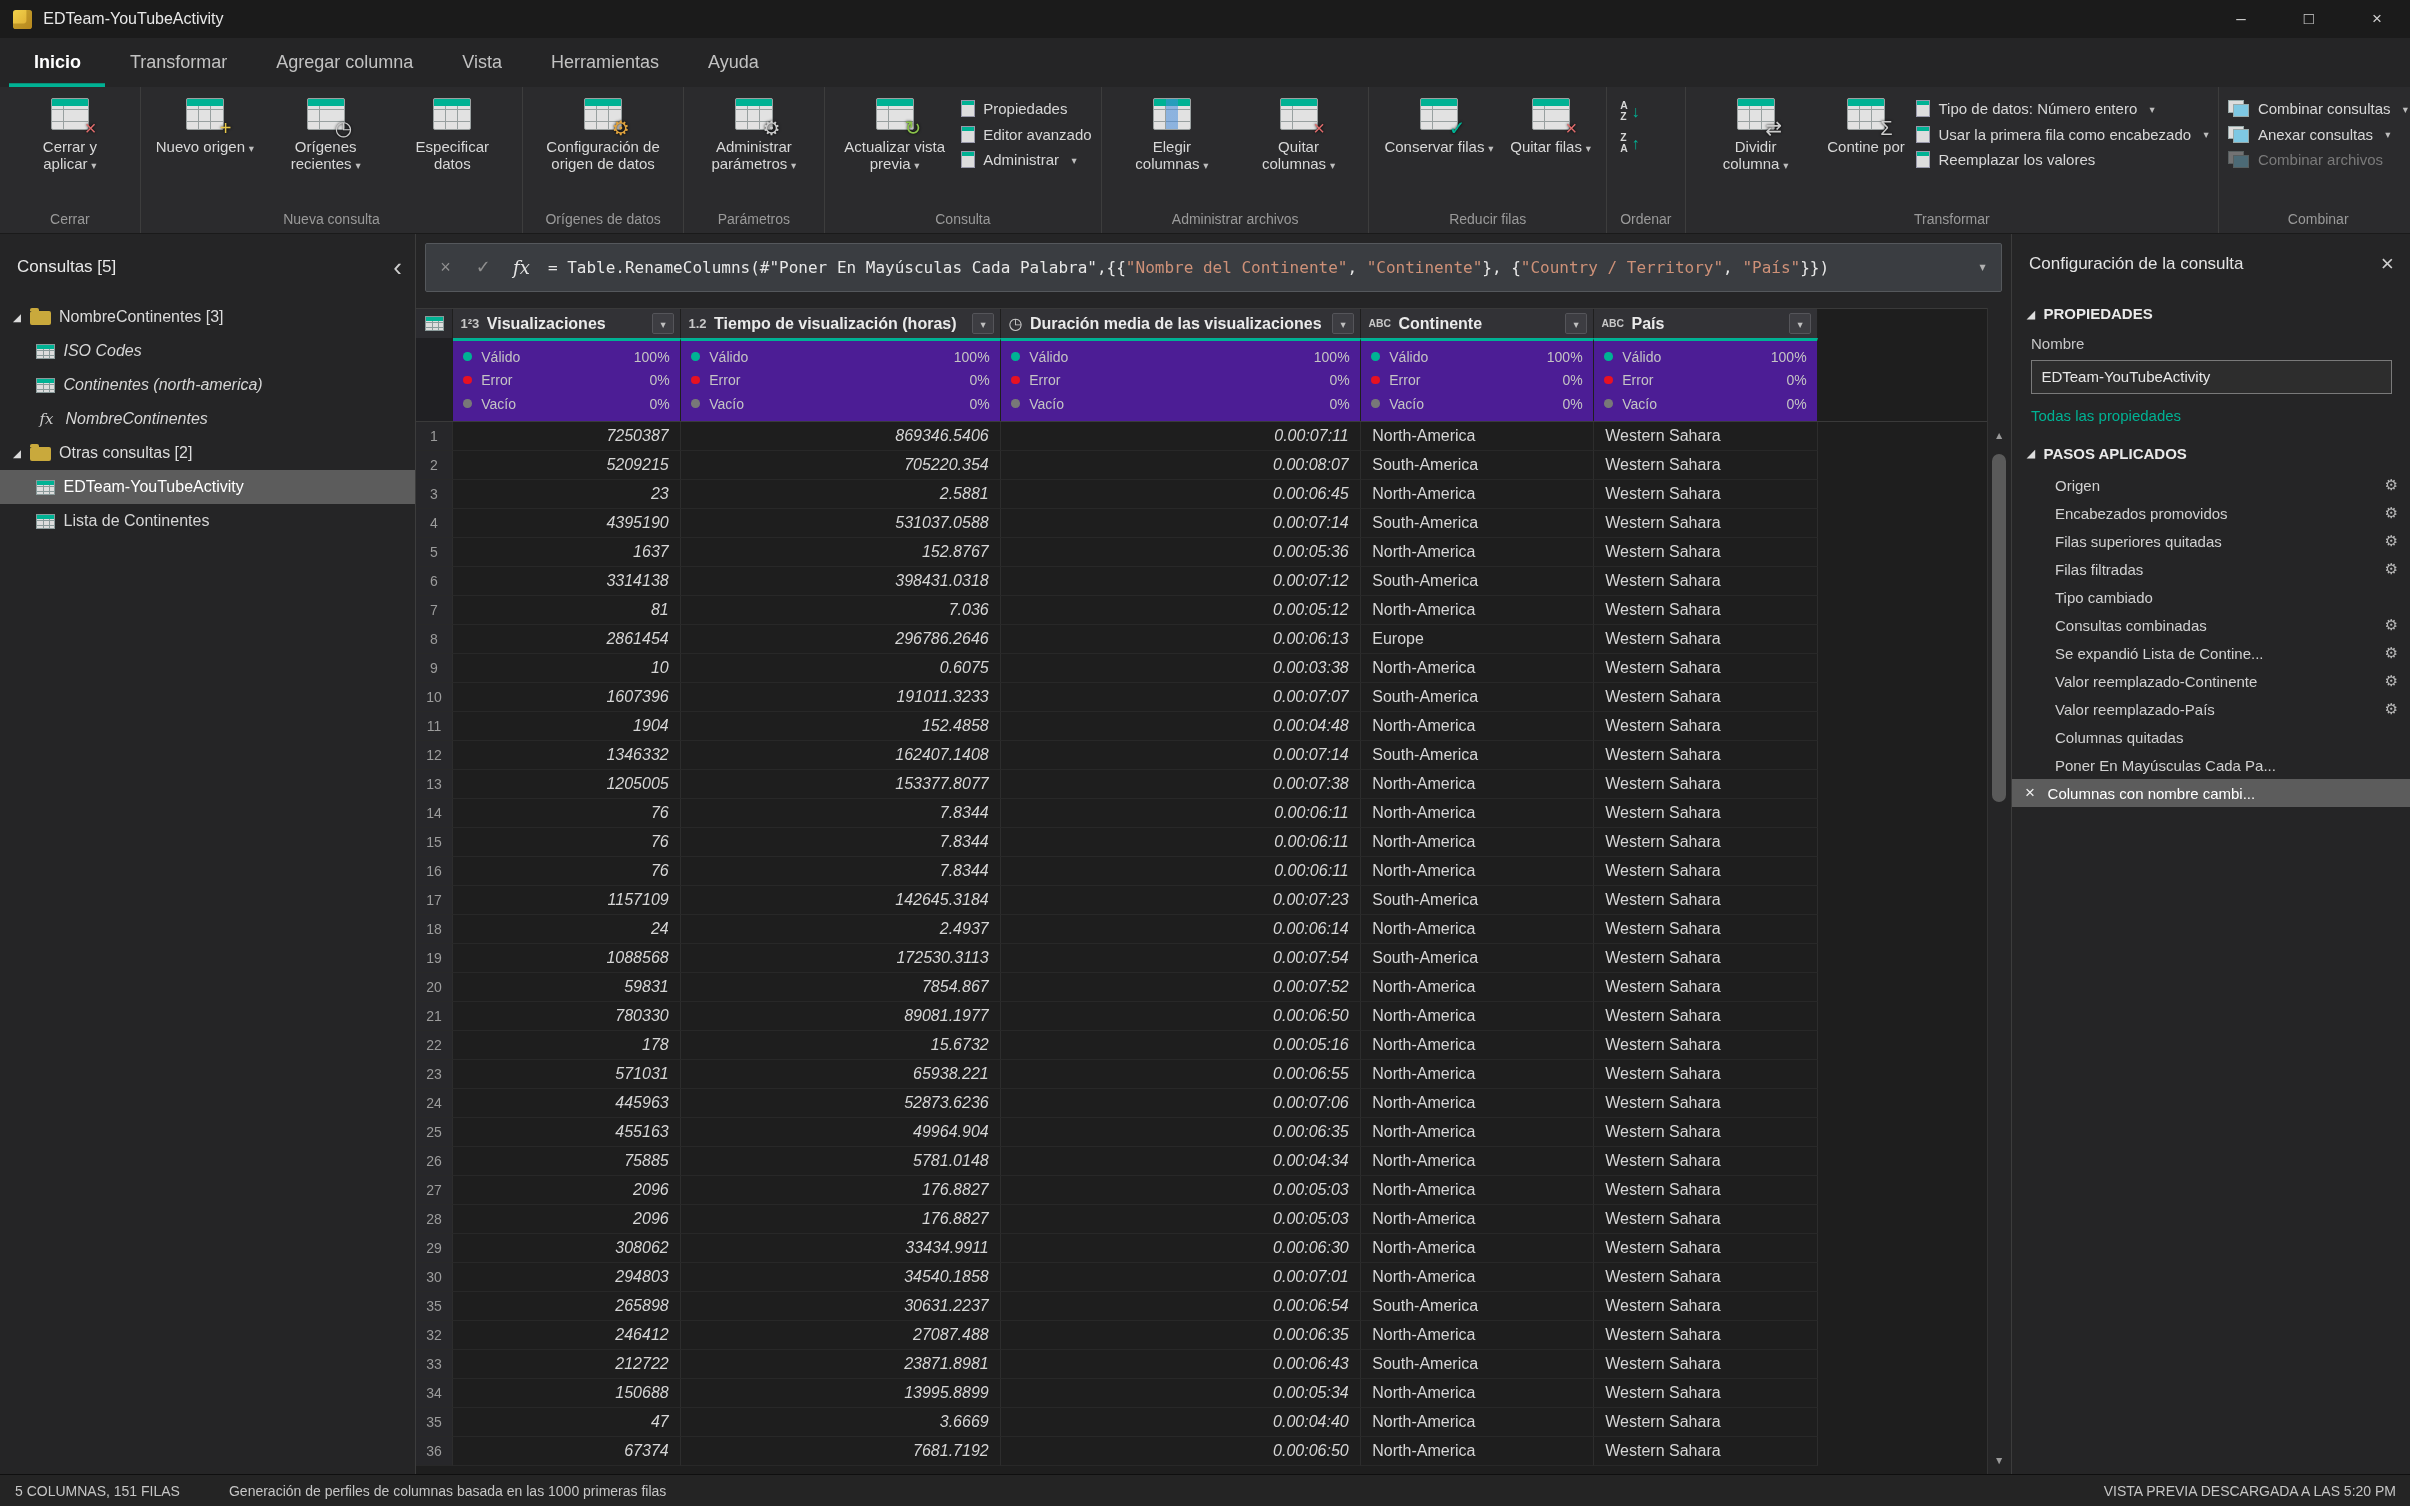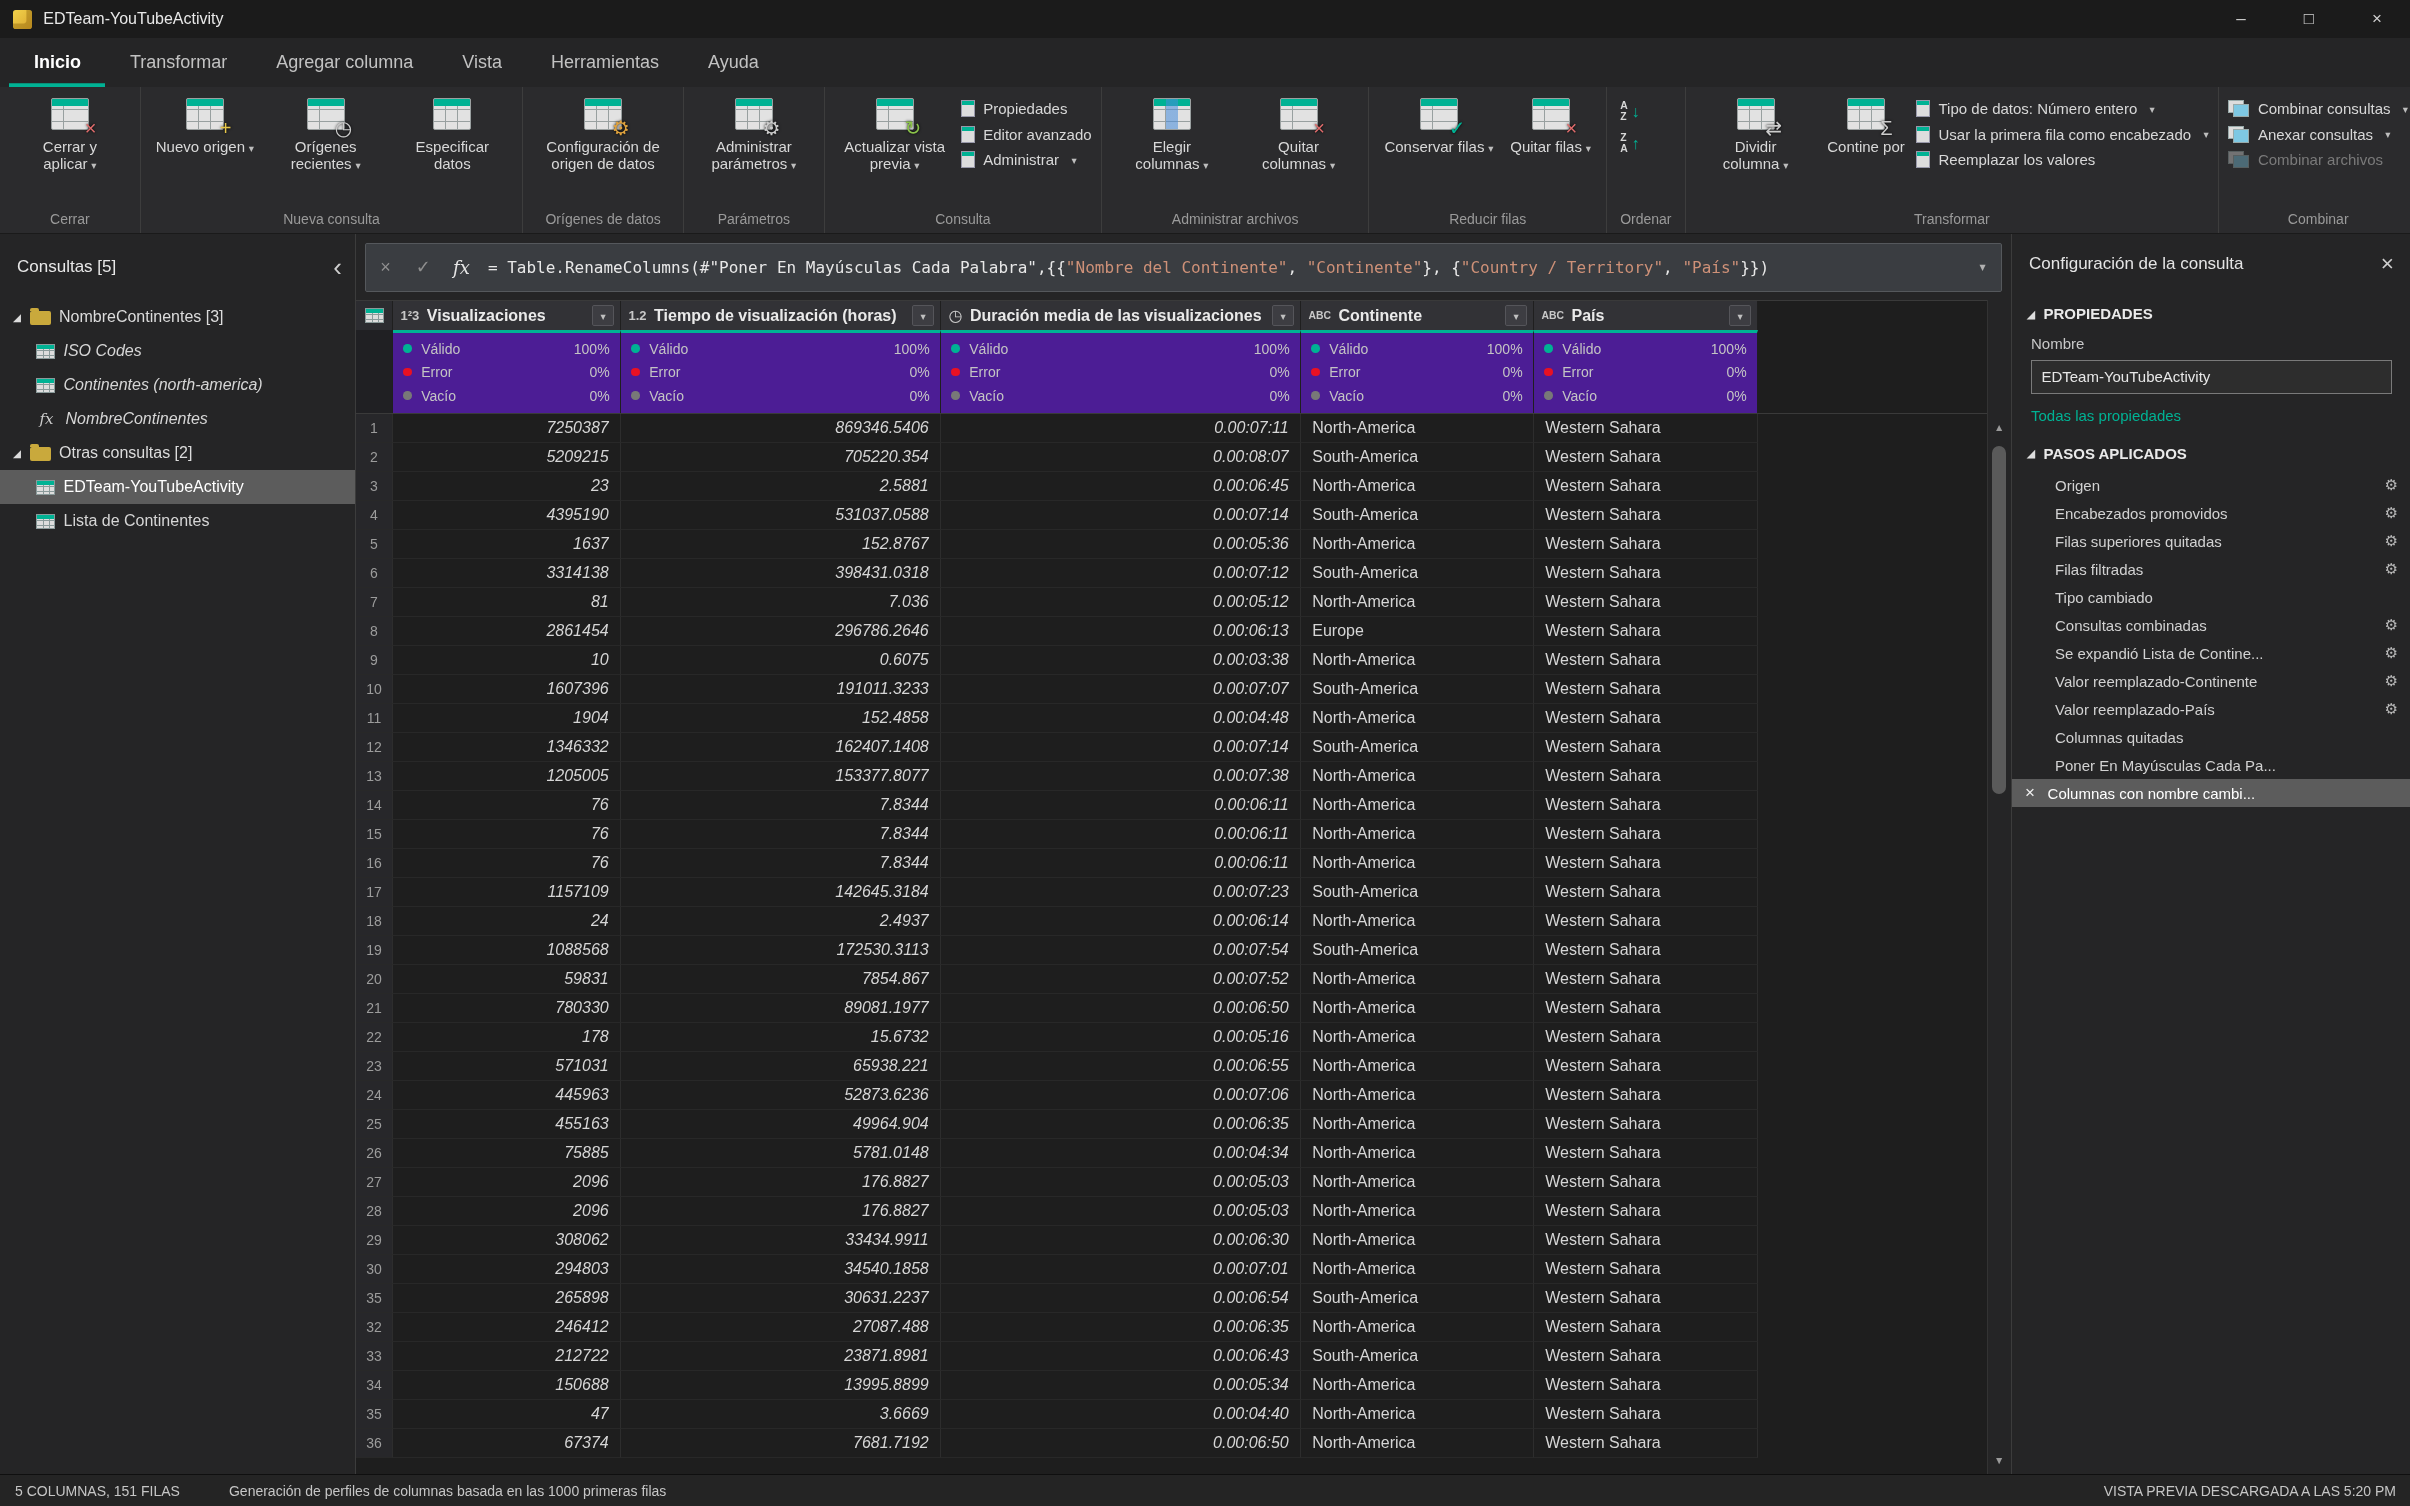--- a/index.html
+++ b/index.html
@@ -53,21 +53,21 @@
   .sico::before { left:0; top:0; }
   .sico::after { right:0; bottom:0; background:#7ec8e3; }
   .sortbtn { display:flex; align-items:center; gap:3.8px; padding:0.9px 3.8px; }
   .sortbtn .lett { font-size:10.4px; line-height:1.05; color:#d8d8d8; font-weight:bold; }
   .sortbtn .sarr { font-size:16px; color:var(--accent); }
 
   
   .main { flex:1; display:flex; min-height:0; }
 
   
-  .sidebar { width:356px; flex:none; background:#252526; border-right:0.9px solid #3c3c3c; display:flex; flex-direction:column; overflow:hidden; }
+  .sidebar { width:416px; flex:none; background:#252526; border-right:0.9px solid #3c3c3c; display:flex; flex-direction:column; overflow:hidden; }
   .sb-head { height:66px; display:flex; align-items:center; padding:0 13px 0 17px; flex:none; }
   .sb-title { flex:1; font-size:17px; color:#e8e8e8; }
   .collapse { font-size:26px; color:#cfcfcf; line-height:1; }
   .sb-group { display:flex; align-items:center; height:34px; padding-left:13px; gap:8.5px; color:#dcdcdc; font-size:16px; }
   .tri { font-size:10.4px; color:#dddddd; }
   .folder { width:21px; height:14px; background:#c9a93c; border-radius:1.9px; position:relative; margin-top:2.8px; flex:none; }
   .folder::before { content:''; position:absolute; top:-3.8px; left:0; width:9.4px; height:3.8px; background:#c9a93c; border-radius:1.9px 1.9px 0 0; }
   .sb-item { display:flex; align-items:center; height:34px; padding-left:36px; gap:8.5px; color:#d6d6d6; font-size:16px; }
   .sb-item.ital .sb-ilabel { font-style:italic; }
   .sb-item.sel { background:#5c5c5c; color:#ffffff; }
@@ -81,21 +81,21 @@
 
   
   .center { flex:1; min-width:0; display:flex; flex-direction:column; background:#252526; }
   .formula-row { display:flex; align-items:center; margin:8.5px 9.4px; height:49px; background:#3a3d41; border:0.9px solid #55585c; border-radius:1.9px; flex:none; }
   .fbtn { width:38px; text-align:center; color:#8f8f8f; font-size:18px; flex:none; }
   .fbtn.fx { color:#e6e6e6; font-style:italic; font-family:"DejaVu Serif", serif; }
   .formula-input { flex:1; font-family:"DejaVu Sans Mono", monospace; font-size:16px; color:#e8e8e8; white-space:pre; overflow:hidden; padding-left:7.5px; }
   .fs { color:var(--string); }
   .fexp { width:36px; text-align:center; color:#b0b0b0; font-size:12.2px; flex:none; }
 
-  .table-zone { flex:1; display:flex; min-height:0; }
+  .table-zone { flex:1; display:flex; min-height:0;margin-top:8px; }
   .grid-wrap { flex:1; min-width:0; display:flex; flex-direction:column; background:#1e1e1e; overflow:hidden; border-top:0.9px solid #3a3a3a; }
 
   .c0{width:228px} .c1{width:320px} .c2{width:360px} .c3{width:233px} .c4{width:224px}
   .corner,.qcorner,.rn{width:37px}
 
   .grid-header { display:flex; flex:none; }
   .th { display:flex; align-items:center; height:29px; background:#323236; border-right:0.9px solid #1f1f1f; overflow:hidden; flex:none; }
   .th.corner { background:#2c2c30; justify-content:center; }
   .typ { margin-left:7.5px; color:#c8c8c8; flex:none; }
   .typ.whole-number-icon,.typ.decimal-number-icon { font-size:13px; font-weight:bold; }

